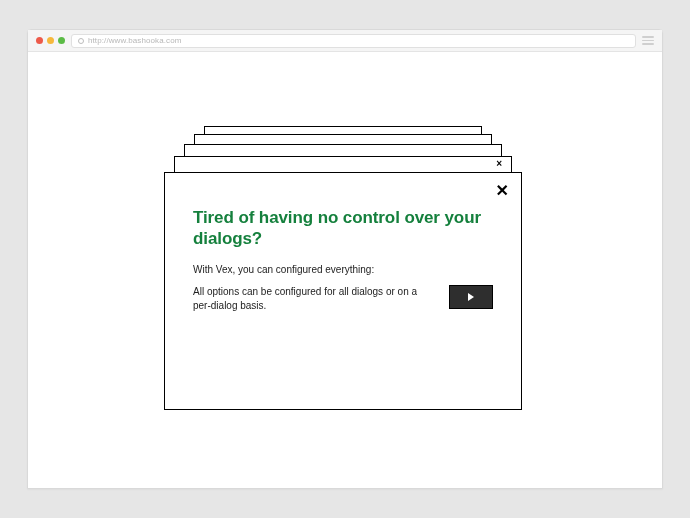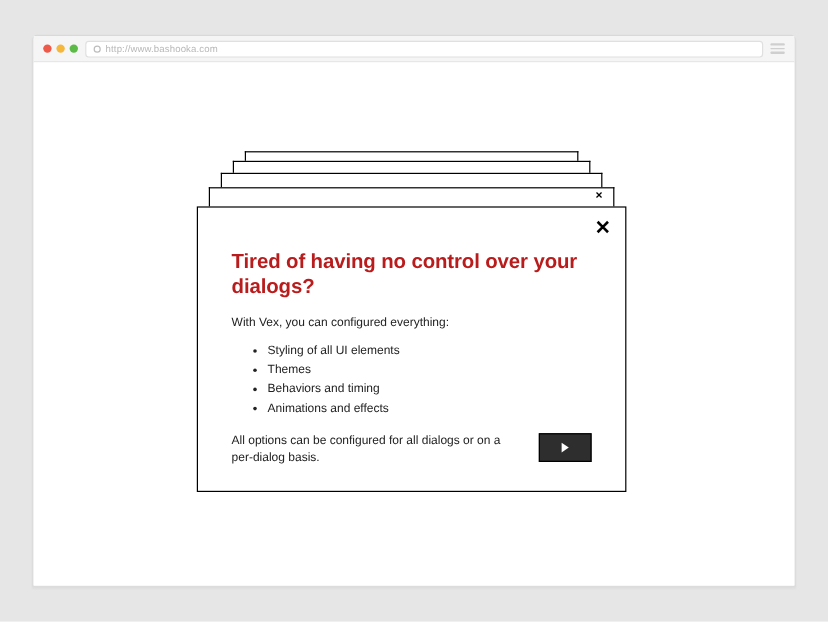--- a/index.html
+++ b/index.html
@@ -117,21 +117,21 @@
       right: 12px;
       font-size: 16px;
       font-weight: bold;
       line-height: 1;
       color: #000;
       cursor: pointer;
     }
     .dialog-title {
       font-size: 17px;
       font-weight: 700;
-      color: #b91c1c;
+      color: #15803d;
       line-height: 1.25;
       margin-top: 18px;
       margin-bottom: 14px;
       letter-spacing: -0.1px;
     }
     .dialog-intro {
       font-size: 10px;
       color: #222;
       margin-bottom: 10px;
     }
@@ -199,26 +199,20 @@
     <div class="stack-layer l5"></div>
     <div class="stack-layer l4"></div>
     <div class="stack-layer l3"></div>
     <div class="stack-layer l2"></div>
     <div class="l2-close">×</div>
 
     <div class="dialog">
       <div class="dialog-close">✕</div>
       <h2 class="dialog-title">Tired of having no control over your dialogs?</h2>
       <p class="dialog-intro">With Vex, you can configured everything:</p>
-      <ul class="dialog-list">
-        <li>Styling of all UI elements</li>
-        <li>Themes</li>
-        <li>Behaviors and timing</li>
-        <li>Animations and effects</li>
-      </ul>
       <div class="dialog-footer">
         <p class="dialog-footnote">All options can be configured for all dialogs or on a per-dialog basis.</p>
         <div class="play-button">
           <div class="tri"></div>
         </div>
       </div>
     </div>
   </div>
 </div>
 

